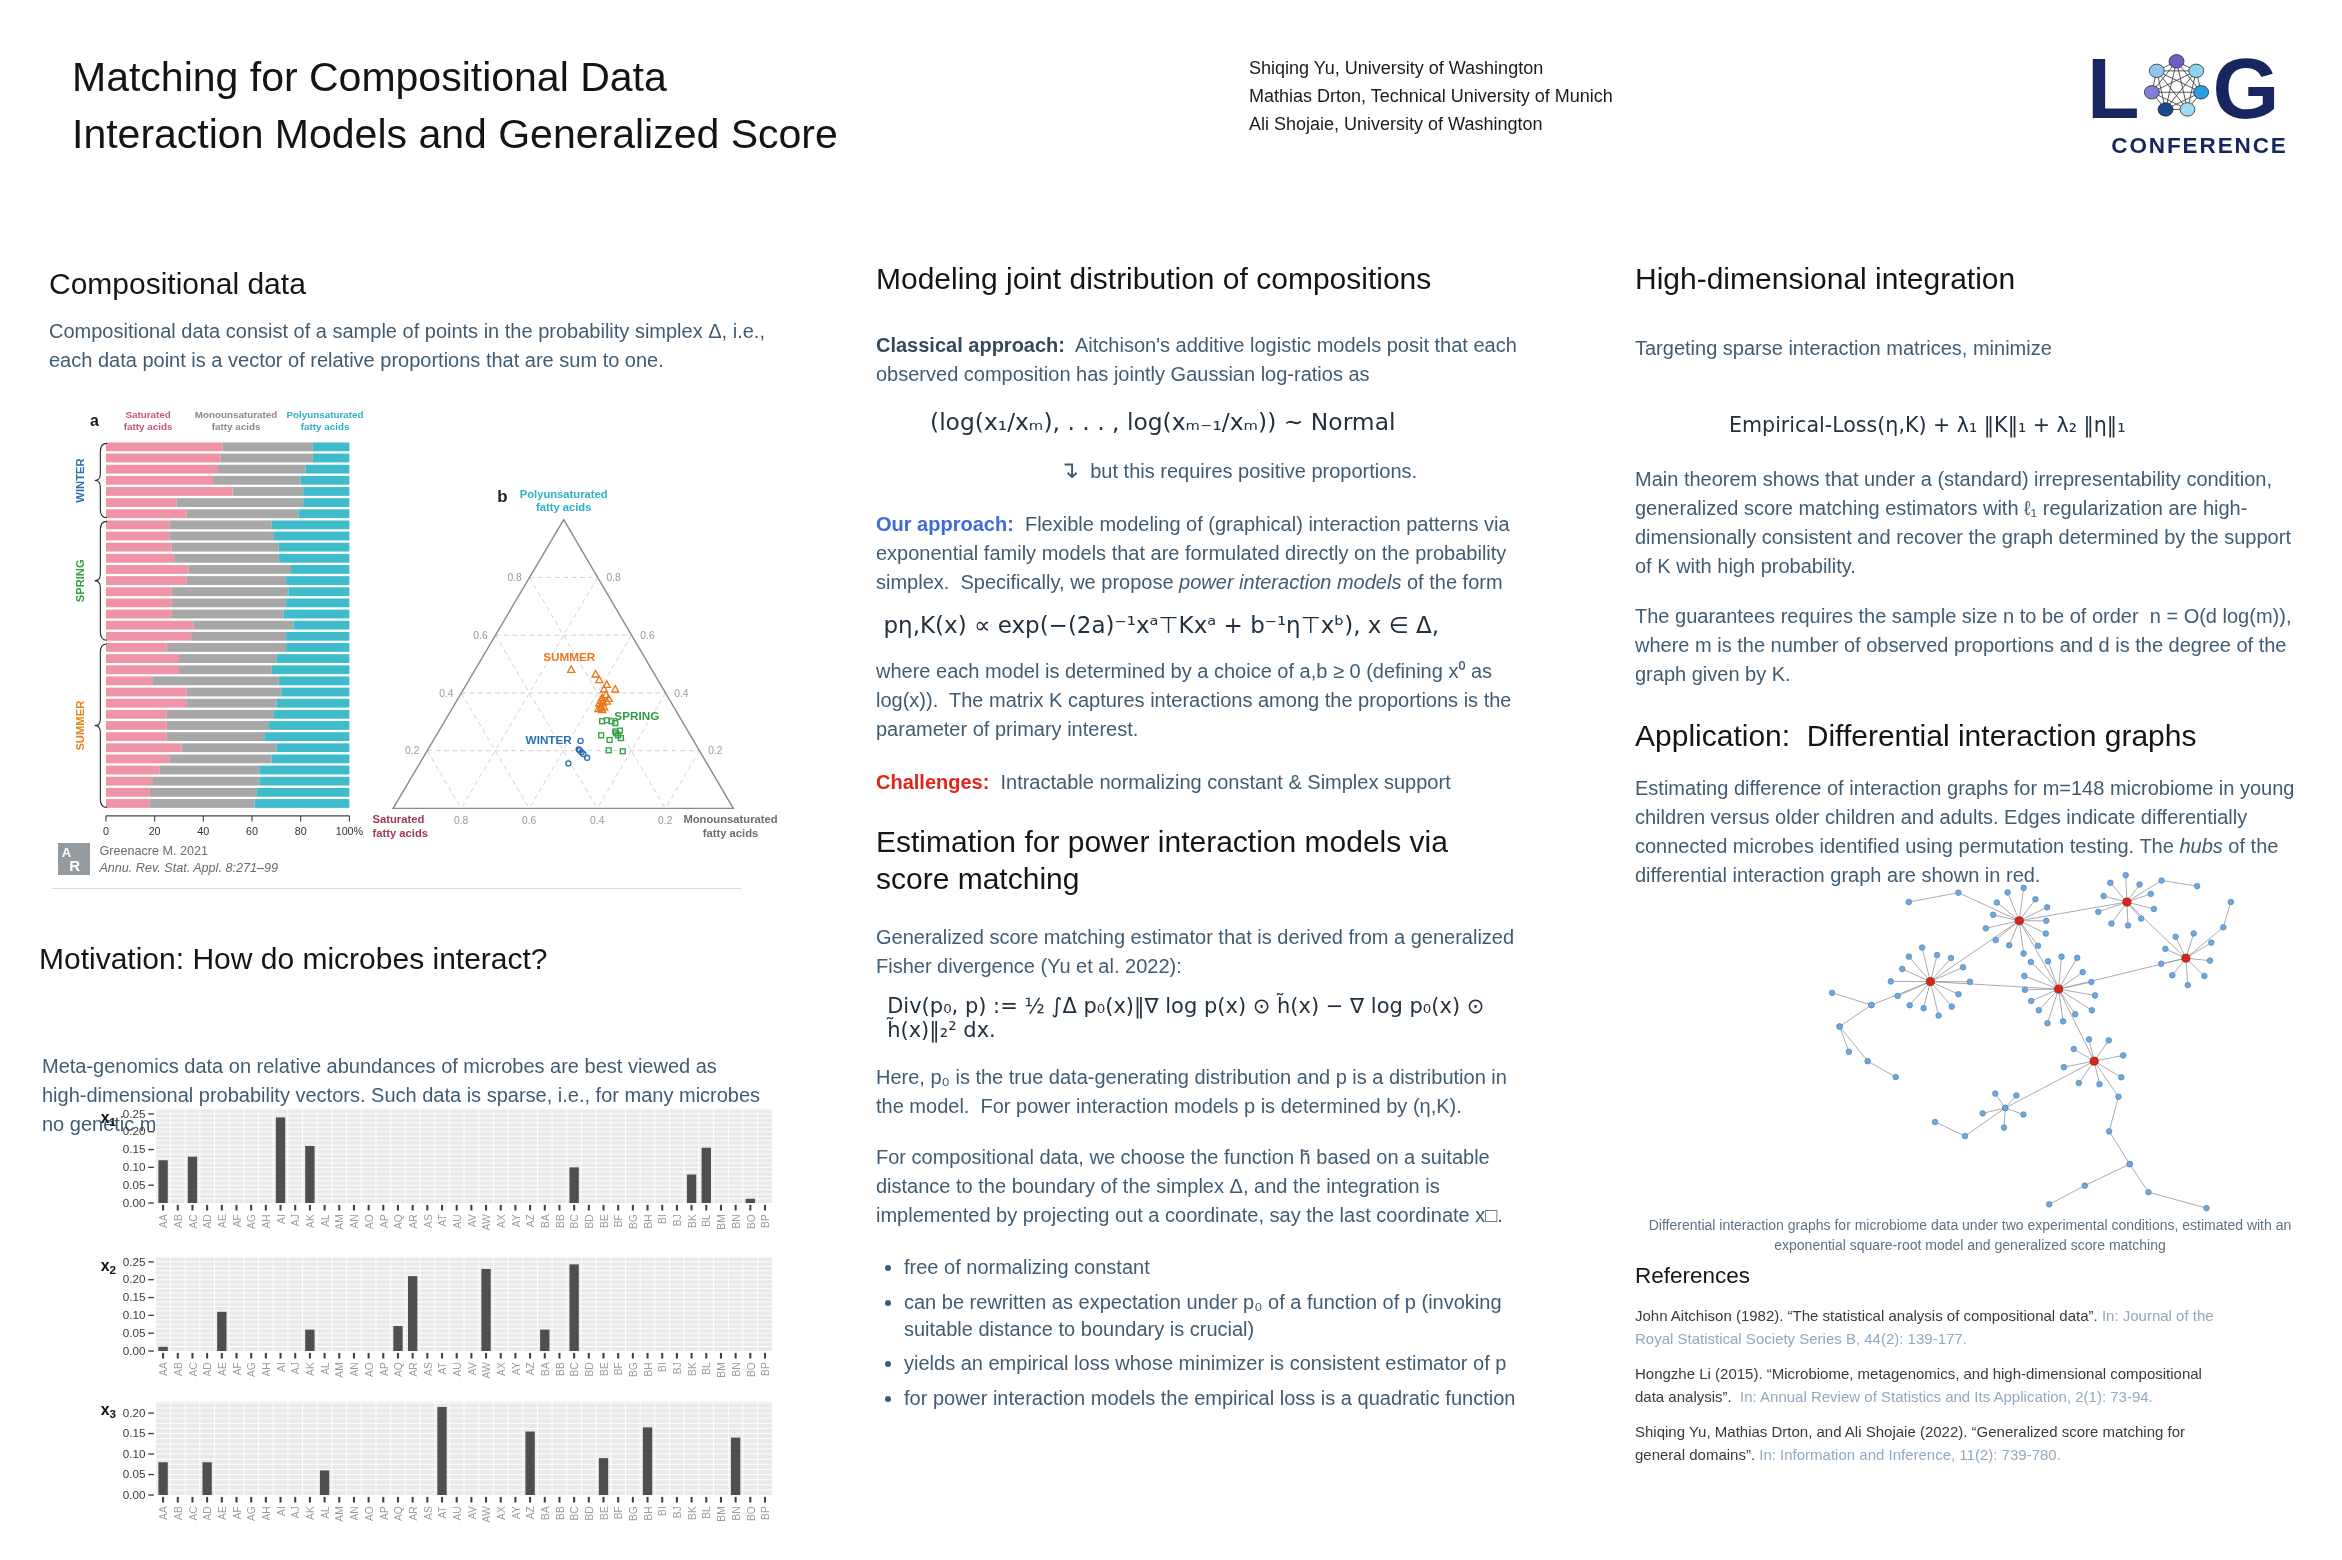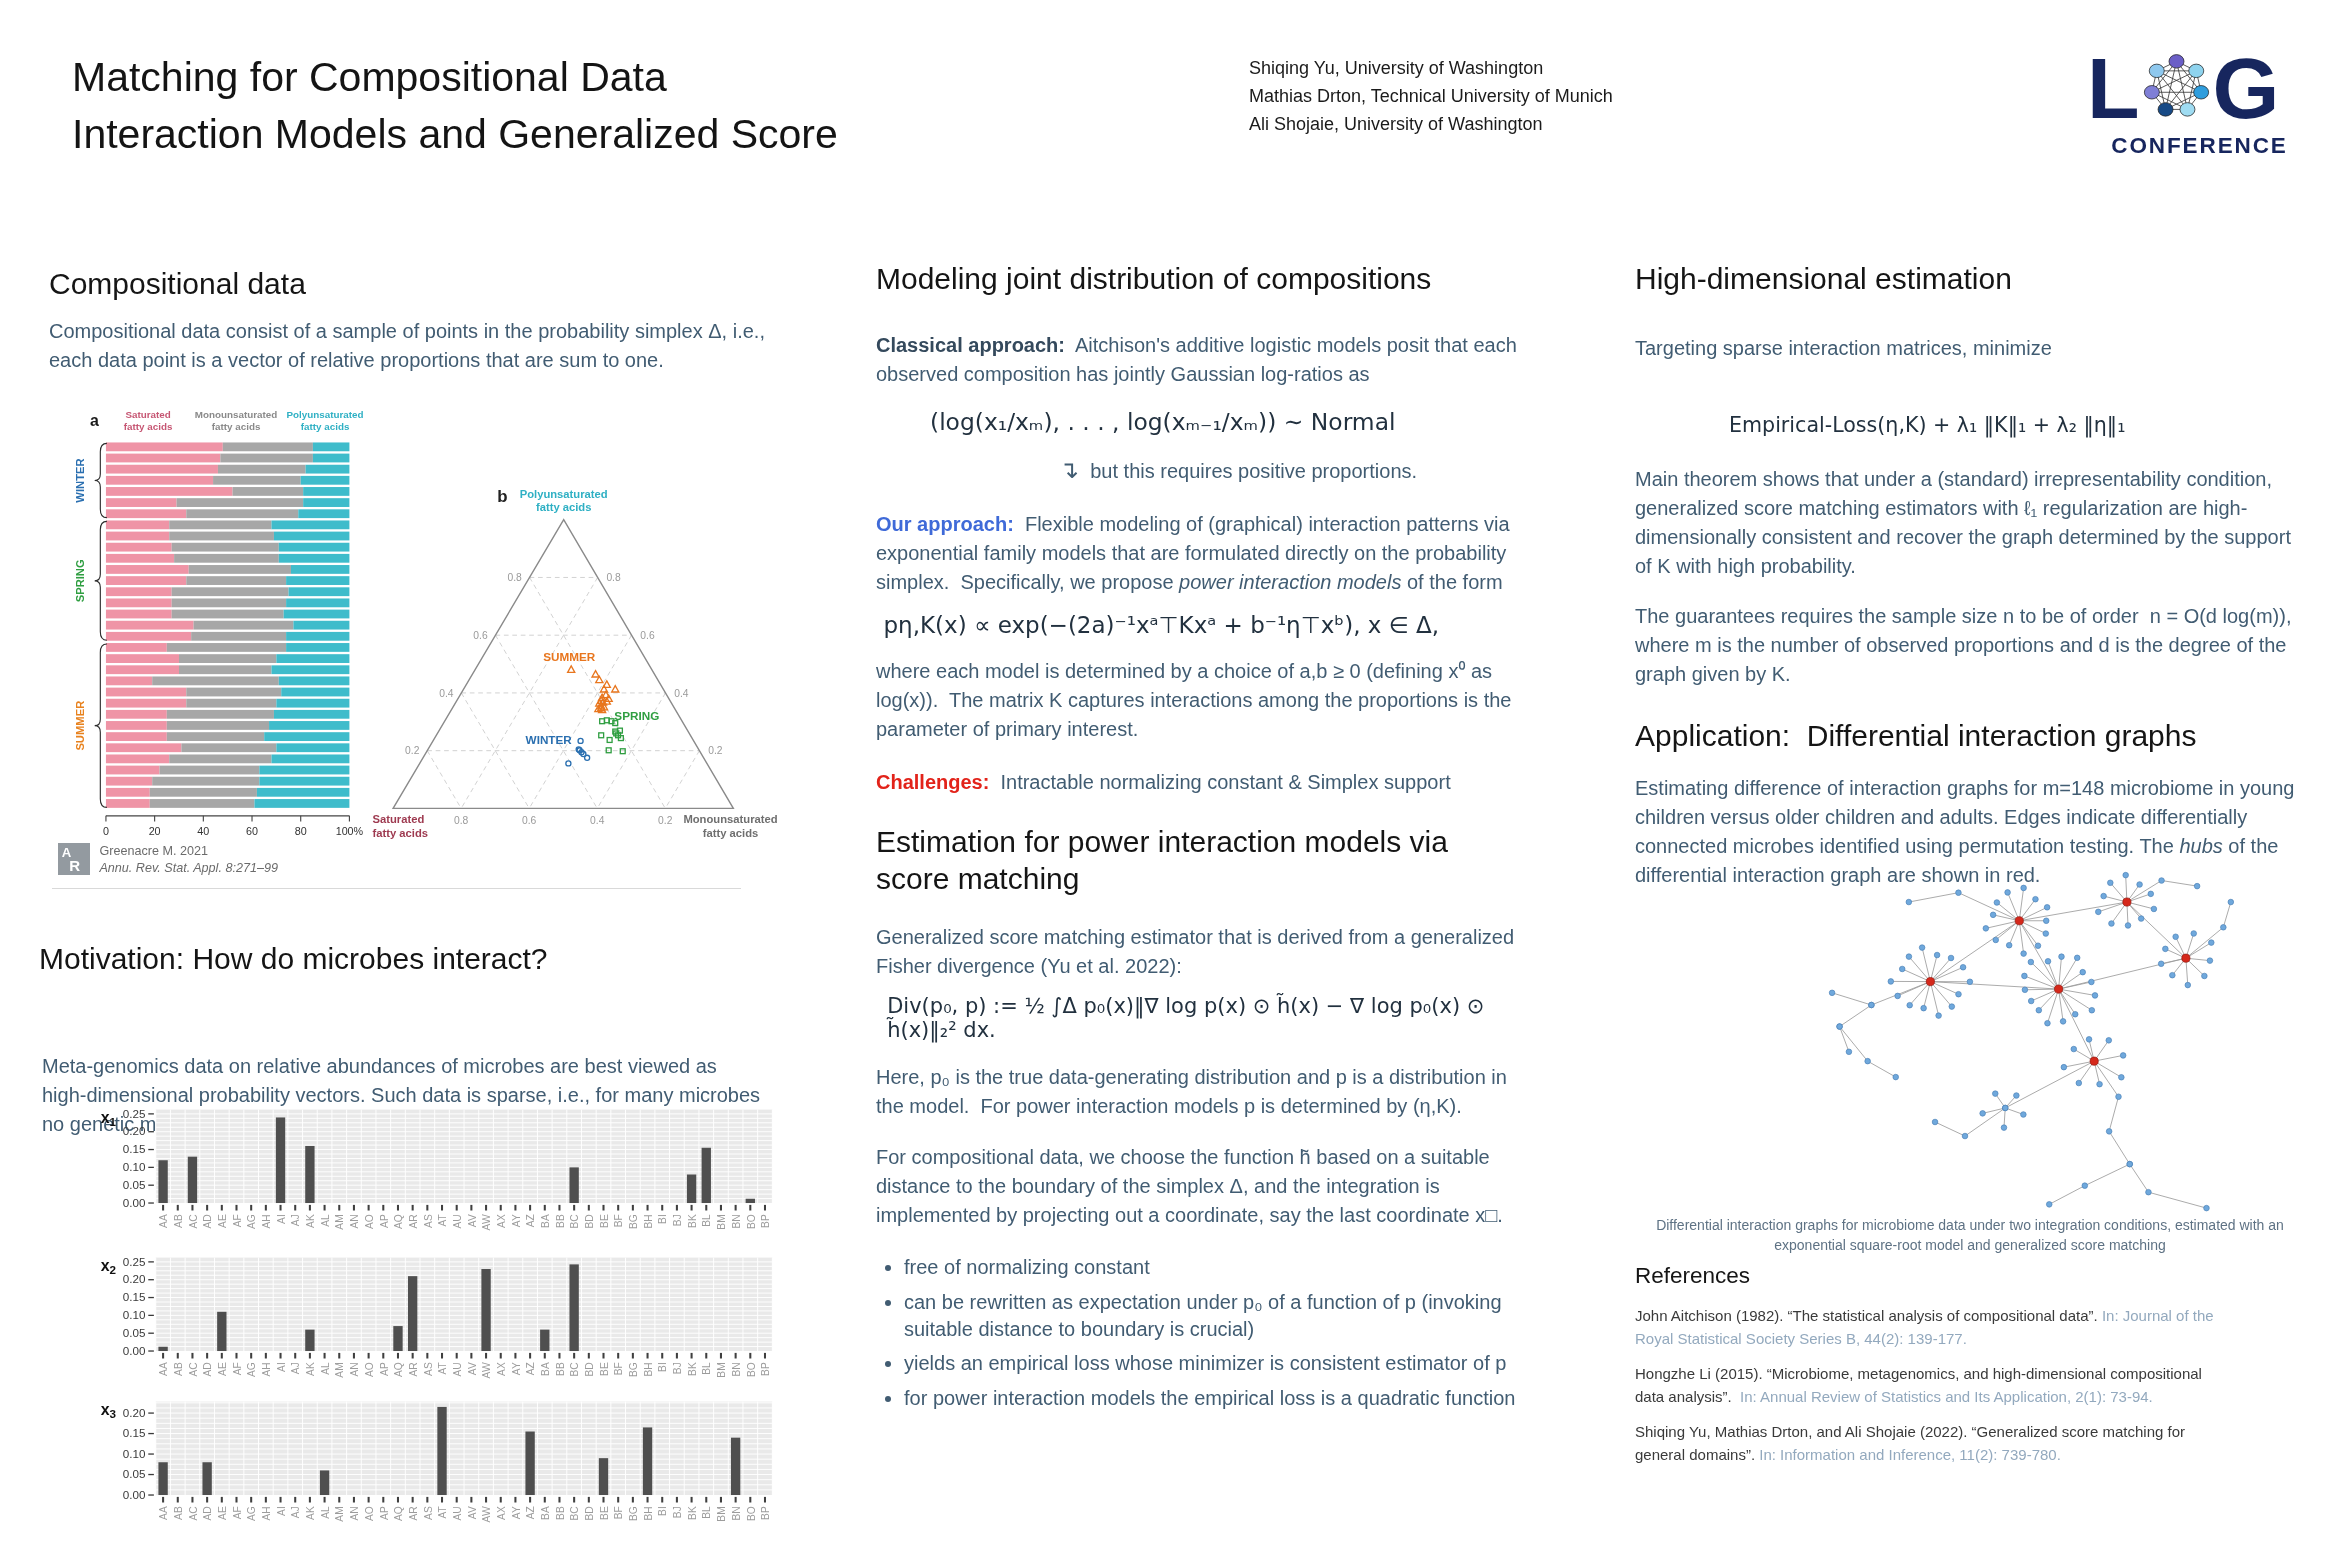--- a/index.html
+++ b/index.html
@@ -844,21 +844,21 @@
 
     <ul class="key-list" id="key-list">
         <li>free of normalizing constant</li>
         <li>can be rewritten as expectation under p₀ of a function of p (invoking suitable distance to boundary is crucial)</li>
         <li>yields an empirical loss whose minimizer is consistent estimator of p</li>
         <li>for power interaction models the empirical loss is a quadratic function</li>
       </ul>
   </div>
 
   <div class="abs" style="left:1635px;top:260px;width:670px;">
-    <div class="sec-h" style="margin-bottom:37px;">High-dimensional estimation</div>
+    <div class="sec-h" style="margin-bottom:37px;">High-dimensional integration</div>
     <p class="para" style="margin:0 0 50px 0;">Targeting sparse interaction matrices, minimize</p>
     <div class="formula" style="font-size:20.6px;margin:0 0 28px 94px;">Empirical-Loss(η,K) + λ₁ ‖K‖₁ + λ₂ ‖η‖₁</div>
     <p class="para" style="margin:0 0 20.6px 0;">Main theorem shows that under a (standard) irrepresentability condition, generalized score matching estimators with ℓ₁ regularization are high-dimensionally consistent and recover the graph determined by the support of K with high probability.</p>
     <p class="para" style="margin:0 0 28px 0;">The guarantees requires the sample size n to be of order  n = O(d log(m)), where m is the number of observed proportions and d is the degree of the graph given by K.</p>
     <div class="sec-h" style="margin-bottom:20.6px;">Application:  Differential interaction graphs</div>
     <p class="para" style="margin:0;"><span>Estimating difference of interaction graphs for m=148 microbiome in young children versus older children and adults. Edges indicate differentially connected microbes identified using permutation testing. The </span><span class="it">hubs</span><span> of the differential interaction graph are shown in red.</span></p>
   </div>
 
   <div class="abs" id="fig-network" style="left:1804px;top:869px;"><svg width="468" height="345" viewBox="0 0 500 368">
         <g stroke="#9b9b9b" stroke-width="0.9">
@@ -1071,21 +1071,21 @@
         <circle cx="38" cy="168" r="3" fill="#6fa8dc" stroke="#4a7fb5" stroke-width="0.7"></circle>
         <circle cx="68" cy="205" r="3" fill="#6fa8dc" stroke="#4a7fb5" stroke-width="0.7"></circle>
         <circle cx="98" cy="222" r="3" fill="#6fa8dc" stroke="#4a7fb5" stroke-width="0.7"></circle>
         <circle cx="230" cy="55" r="4.4" fill="#d5281b" stroke="#8e1209" stroke-width="0.7"></circle>
         <circle cx="345" cy="35" r="4.4" fill="#d5281b" stroke="#8e1209" stroke-width="0.7"></circle>
         <circle cx="135" cy="120" r="4.4" fill="#d5281b" stroke="#8e1209" stroke-width="0.7"></circle>
         <circle cx="272" cy="128" r="4.4" fill="#d5281b" stroke="#8e1209" stroke-width="0.7"></circle>
         <circle cx="408" cy="95" r="4.4" fill="#d5281b" stroke="#8e1209" stroke-width="0.7"></circle>
         <circle cx="310" cy="205" r="4.4" fill="#d5281b" stroke="#8e1209" stroke-width="0.7"></circle>
       </svg></div>
-  <div class="abs caption" style="left:1635px;top:1216px;width:670px;">Differential interaction graphs for microbiome data under two integration conditions, estimated with an exponential square-root model and generalized score matching</div>
+  <div class="abs caption" style="left:1635px;top:1216px;width:670px;">Differential interaction graphs for microbiome data under two experimental conditions, estimated with an exponential square-root model and generalized score matching</div>
 
   <div class="abs sec-h2" style="left:1635px;top:1263px;">References</div>
   <div class="abs" id="refs" style="left:1635px;top:1304px;width:581px;">
       <div class="ref"><span>John Aitchison (1982). “The statistical analysis of compositional data”.</span><span class="venue"> In: Journal of the Royal Statistical Society Series B, 44(2): 139-177.</span></div>
       <div class="ref"><span>Hongzhe Li (2015). “Microbiome, metagenomics, and high-dimensional compositional data analysis”.</span><span class="venue">  In: Annual Review of Statistics and Its Application, 2(1): 73-94.</span></div>
       <div class="ref"><span>Shiqing Yu, Mathias Drton, and Ali Shojaie (2022). “Generalized score matching for general domains”.</span><span class="venue"> In: Information and Inference, 11(2): 739-780.</span></div>
     </div>
 
 </div>
 

